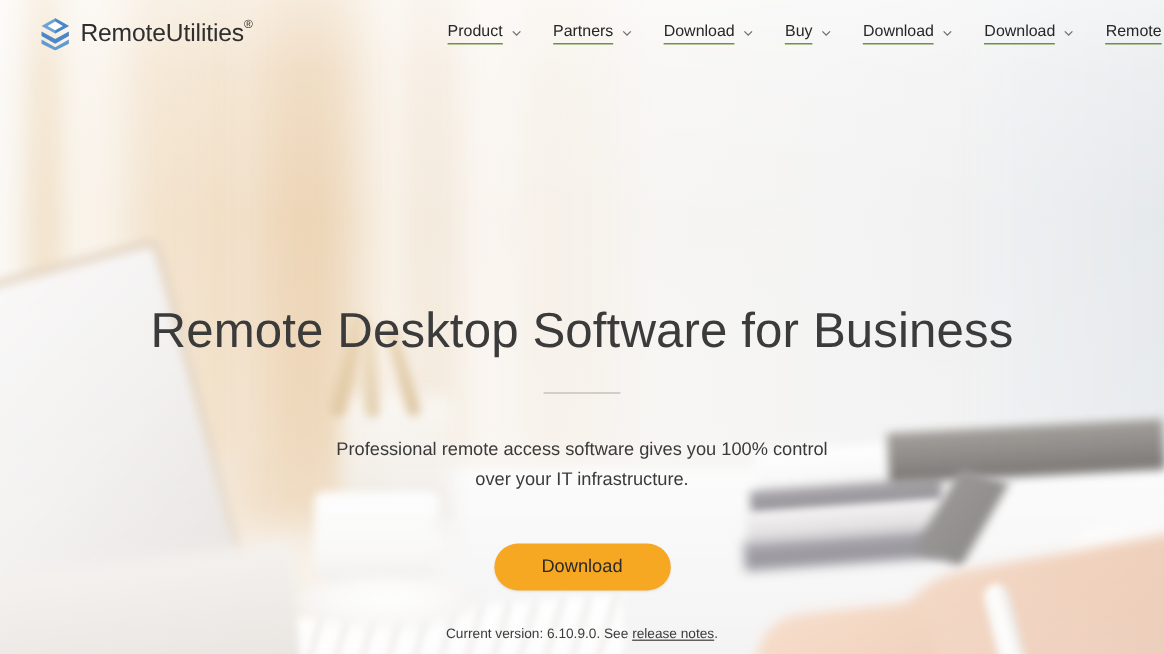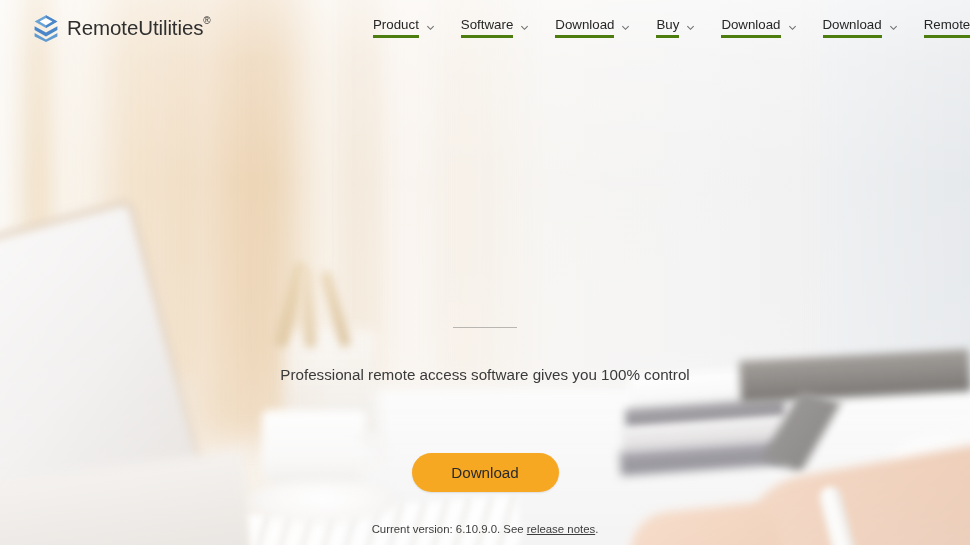--- a/index.html
+++ b/index.html
@@ -345,21 +345,21 @@
     display: flex;
     align-items: center;
     gap: 7px;
     padding: 0 13px;
     cursor: pointer;
     white-space: nowrap;
   }
   .nav-label {
     font-size: 13.3px;
     color: #262626;
-    border-bottom: 3px solid #4d7c0f;
+    border-bottom: 1px solid #4d7c0f;
     padding-bottom: 1px;
     line-height: 1.25;
   }
   .chev {
     width: 9px; height: 9px;
     flex: none;
     display: block;
   }
   .chev path { stroke: #6f6f6f; stroke-width: 1.2; fill: none; }
 
@@ -498,21 +498,21 @@
     <nav class="nav">
 
       <div class="nav-item">
         <span class="nav-label">Product</span>
         <svg class="chev" viewBox="0 0 10 10">
             <path d="M1.5 3.5 L5 7 L8.5 3.5"></path>
           </svg>
       </div>
 
       <div class="nav-item">
-        <span class="nav-label">Software</span>
+        <span class="nav-label">Partners</span>
         <svg class="chev" viewBox="0 0 10 10">
             <path d="M1.5 3.5 L5 7 L8.5 3.5"></path>
           </svg>
       </div>
 
       <div class="nav-item">
         <span class="nav-label">Download</span>
         <svg class="chev" viewBox="0 0 10 10">
             <path d="M1.5 3.5 L5 7 L8.5 3.5"></path>
           </svg>
@@ -549,25 +549,27 @@
       <div class="nav-lang">
         
         
       </div>
 
     </nav>
   </header>
 
   <section class="hero">
 
+    <h1 class="hero-title">Remote Desktop Software for Business</h1>
 
     <div class="hero-rule"></div>
 
     <p class="hero-sub">
       <span>Professional remote access software gives you 100% control</span><br>
+      <span>over your IT infrastructure.</span>
     </p>
 
     <div class="cta-wrap">
       <button class="cta-btn">Download</button>
     </div>
 
     <div class="version-line">
       <span>Current version: 6.10.9.0. See </span><a class="version-link" href="#">release notes</a><span>.</span>
     </div>
 

